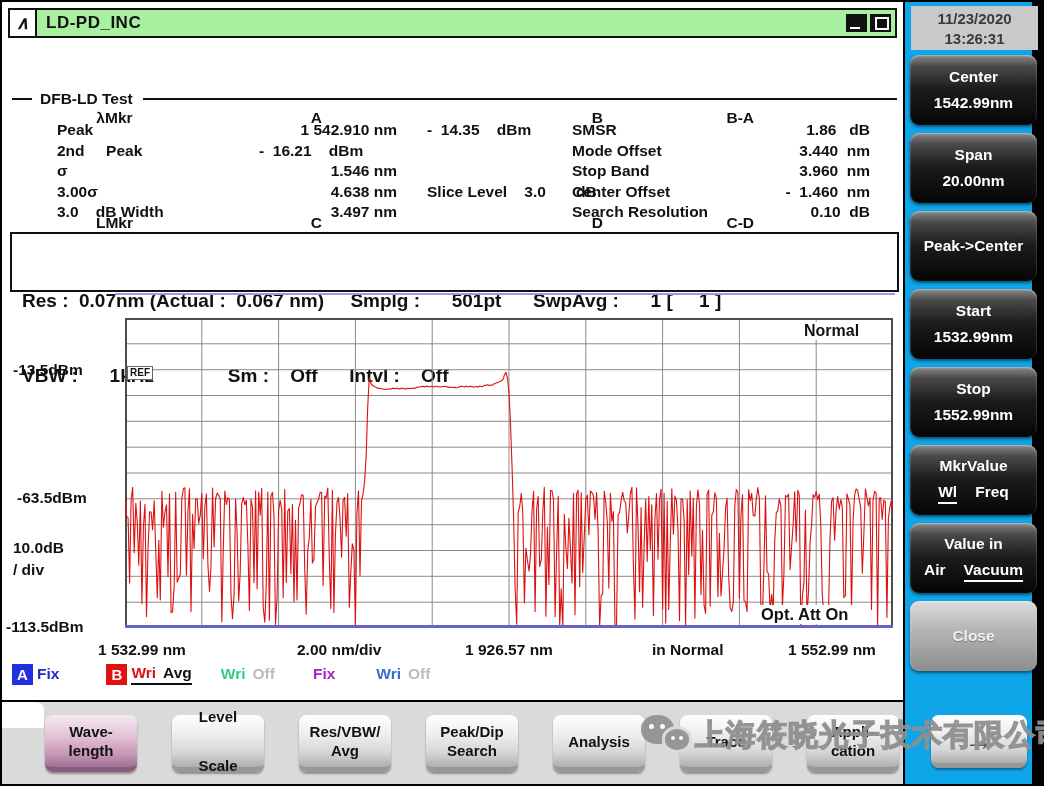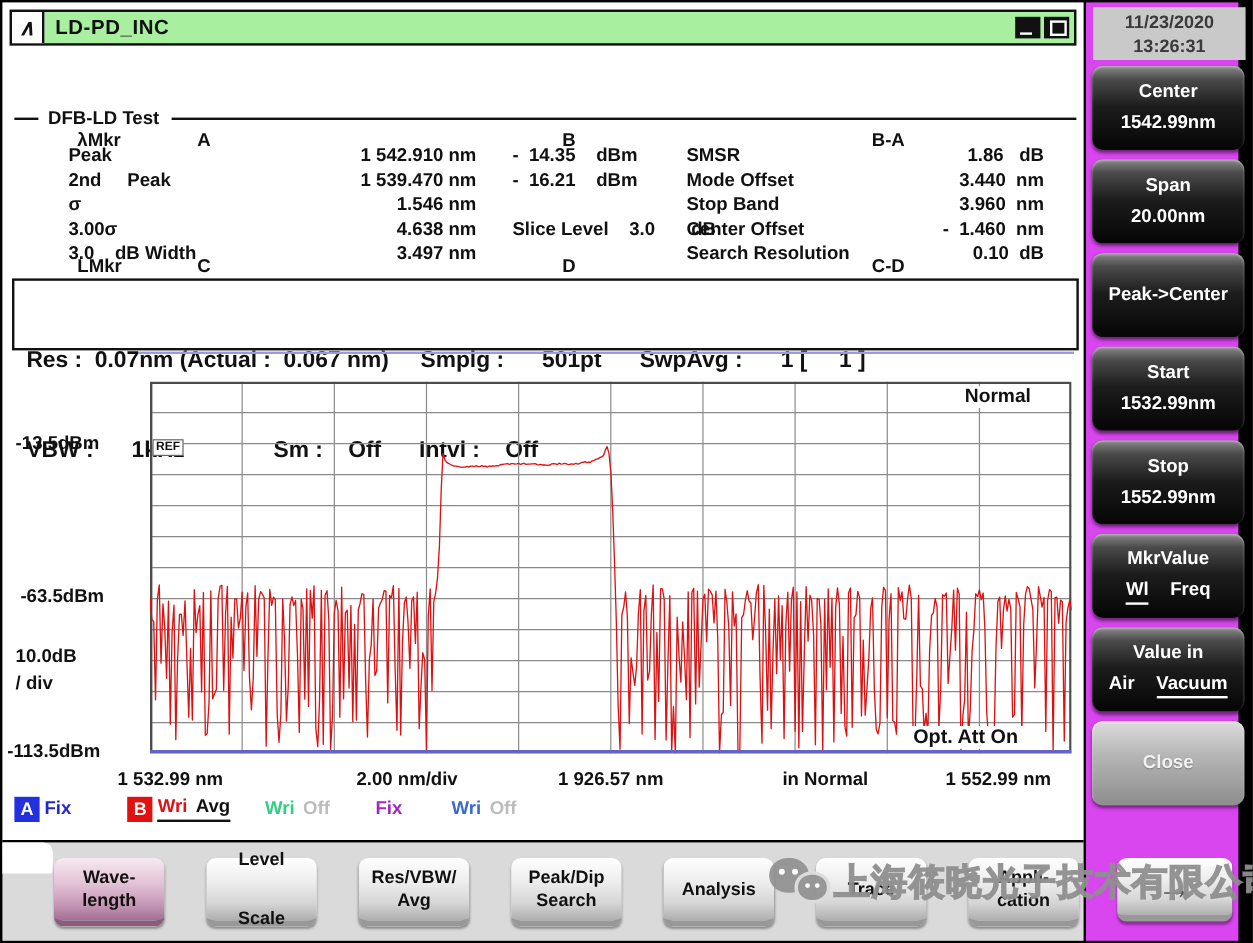--- a/index.html
+++ b/index.html
@@ -11,21 +11,21 @@
   .titlebar{position:absolute;left:6px;top:6px;width:889px;height:30px;background:#a8efa0;
             border:2px solid #111;display:flex;align-items:center;}
   .logo-box{width:27px;height:100%;background:#fff;border-right:2px solid #111;display:flex;
             align-items:center;justify-content:center;font-weight:bold;font-style:italic;font-size:18px;}
   .title-text{margin-left:9px;font-size:17px;font-weight:bold;letter-spacing:.5px;}
   .win-buttons{margin-left:auto;display:flex;gap:3px;margin-right:4px;}
   .win-btn{width:21px;height:18px;background:#111;position:relative;cursor:pointer;}
   .win-btn.min::after{content:"";position:absolute;left:4px;bottom:3px;width:10px;height:2px;background:#fff;}
   .win-btn.max::after{content:"";position:absolute;left:5px;top:3px;width:10px;height:9px;border:2px solid #fff;}
   .marker-block{position:absolute;left:28px;top:42px;font-size:15.5px;font-weight:bold;line-height:21px;white-space:pre;}
-  .mrow span{display:inline-block;}
+  .mrow span{display:inline-block;text-align:center;}
   .mc0{width:100px;} .mc1{width:304px;} .mc2{width:258px;}
   .section-rule{position:absolute;left:10px;top:88px;width:885px;display:flex;align-items:center;
                 font-weight:bold;font-size:15.5px;}
   .section-rule::before{content:"";width:20px;height:2px;background:#111;margin-right:8px;}
   .rule-line{flex:1;height:2px;background:#111;margin-left:10px;}
   .analysis-left{position:absolute;left:55px;top:118px;font-size:15.5px;font-weight:bold;line-height:20.5px;}
   .arow{display:flex;}
   .a-name{width:172px;white-space:pre;}
   .a-v1{width:168px;text-align:right;white-space:pre;}
   .a-v2{margin-left:30px;white-space:pre;}
@@ -49,21 +49,21 @@
   .leg-item:nth-child(2){margin-left:47px;}
   .leg-item:nth-child(3){margin-left:29px;}
   .leg-item:nth-child(4){margin-left:38px;}
   .leg-item:nth-child(5){margin-left:41px;}
   .chip{width:21px;height:21px;color:#fff;display:flex;align-items:center;justify-content:center;
         font-size:15px;margin-right:4px;flex:none;}
   .lblwrap{display:flex;align-items:center;}
   .lbl2{margin-left:7px;}
   .uline{border-bottom:2px solid #111;padding-bottom:1px;}
   
-  .sidebar{position:absolute;left:905px;top:2px;width:127px;height:782px;background:#d946ef;}
+  .sidebar{position:absolute;left:905px;top:2px;width:127px;height:782px;background:#0ea5e9;}
   .clock{position:absolute;left:6px;top:4px;width:127px;height:44px;background:#c9c9c9;text-align:center;
          font-size:15px;font-weight:bold;color:#3a3a3a;line-height:20px;padding-top:3px;}
   .softkeys{position:absolute;left:3px;top:53px;width:131px;}
   .softkey{height:70px;margin:0 2px 8px 2px;border-radius:9px;color:#fff;font-weight:bold;font-size:15.5px;
            display:flex;flex-direction:column;align-items:center;justify-content:center;gap:8px;cursor:pointer;
            background:linear-gradient(180deg,#8a8a8a 0%,#4a4a4a 16%,#1c1c1c 48%,#050505 100%);
            box-shadow:inset 0 1px 2px rgba(255,255,255,.45),0 2px 3px rgba(0,0,0,.5);}
   .softkey .l2{display:flex;gap:18px;}
   .softkey.gray{background:linear-gradient(180deg,#dcdcdc 0%,#b6b6b6 40%,#8d8d8d 100%);
                 color:#f2f2f2;text-shadow:0 1px 1px #777;}
@@ -125,21 +125,20 @@
     </div>
 
     <div class="analysis-left" id="analysis-left">
         <div class="arow">
           <span class="a-name" style="white-space: pre;">Peak</span>
           <span class="a-v1" style="white-space: pre;">1 542.910 nm</span>
           <span class="a-v2" style="white-space: pre;">-  14.35    dBm</span>
         </div>
         <div class="arow">
           <span class="a-name" style="white-space: pre;">2nd     Peak</span>
-          <span class="a-v1" style="white-space: pre;">1 539.470 nm</span>
           <span class="a-v2" style="white-space: pre;">-  16.21    dBm</span>
         </div>
         <div class="arow">
           <span class="a-name" style="white-space: pre;">σ</span>
           <span class="a-v1" style="white-space: pre;">1.546 nm</span>
         </div>
         <div class="arow">
           <span class="a-name" style="white-space: pre;">3.00σ</span>
           <span class="a-v1" style="white-space: pre;">4.638 nm</span>
           <span class="a-v2" style="white-space: pre;">Slice Level    3.0       dB</span>

